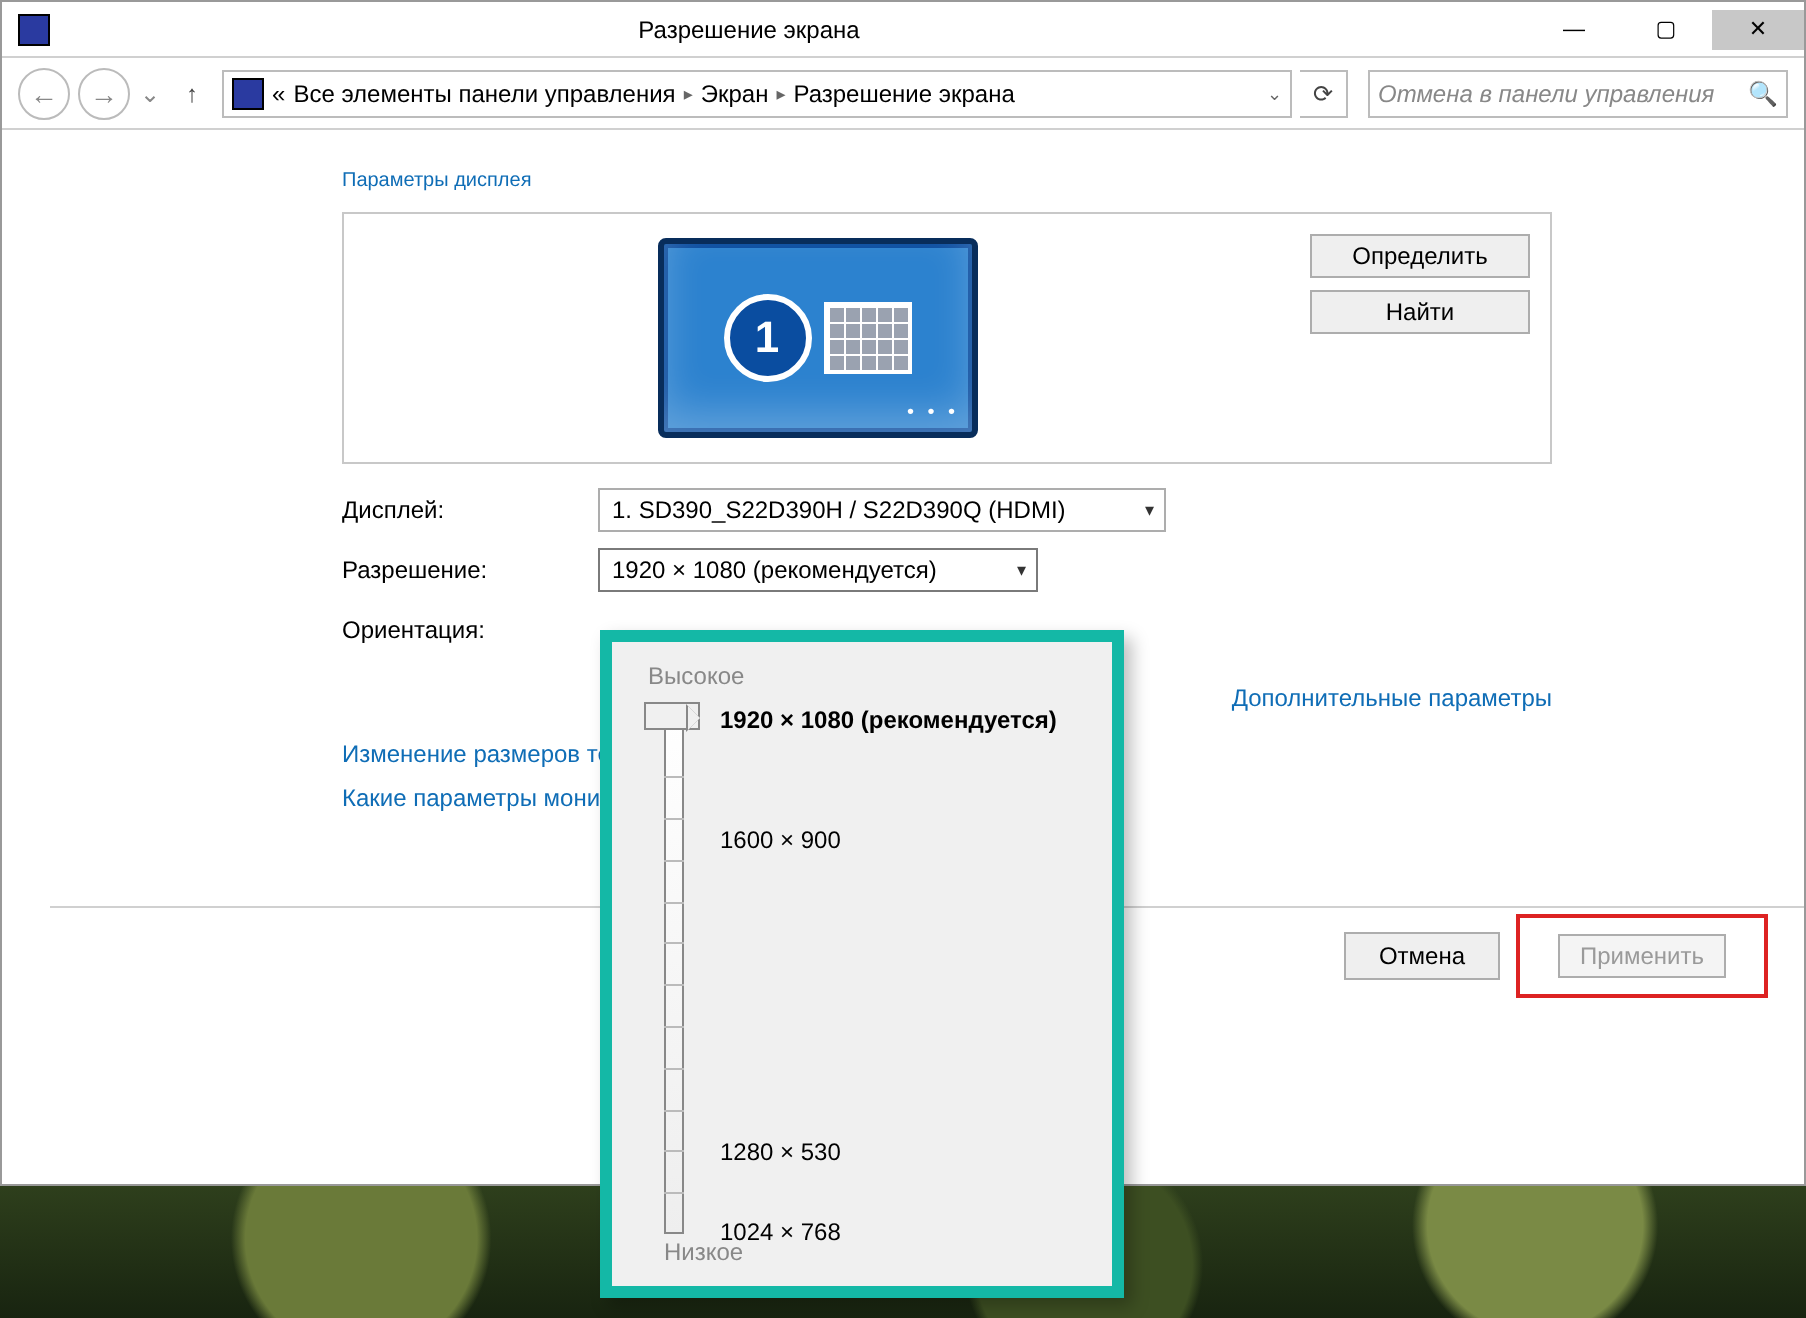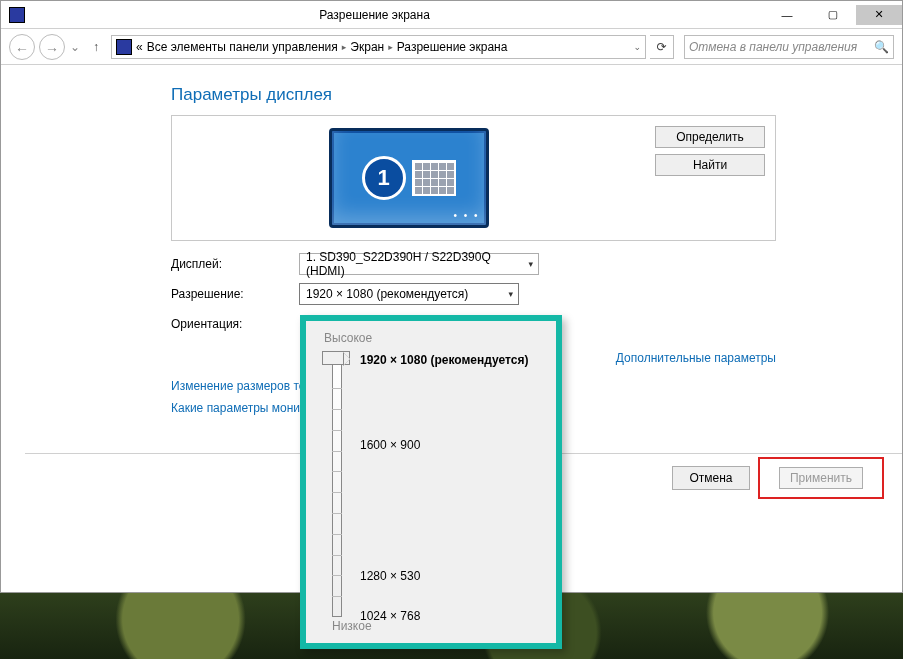--- a/index.html
+++ b/index.html
@@ -85,21 +85,21 @@
     position:relative;
     height: calc(100% - 28px - 36px);
     background:#fff;
   }
   .card {
     position:absolute;
     left:170px; top:20px;
     width:605px;
   }
   .card h2{
-    color:#0f6db6;font-size:17px;font-weight:normal;margin:0 0 10px 0;
+    color:#0f6db6;font-size:10px;font-weight:normal;margin:0 0 10px 0;
   }
   .preview-box{
     border:1px solid #c8c8c8;height:126px;position:relative;
     display:flex;
   }
   .preview-left{flex:1;display:flex;align-items:center;justify-content:center;}
   .monitor{
     width:160px;height:100px;background:#2c82cf;border:3px solid #082d5b;border-radius:4px;
     display:flex;align-items:center;justify-content:center;position:relative;
     box-shadow: inset 0 -10px 20px rgba(255,255,255,.25), inset 0 0 0 2px #0a4da0;
@@ -124,21 +124,21 @@
   }
 
   .form{margin-top:8px;}
   .row{display:flex;align-items:center;height:30px;}
   .row label{width:128px;color:#000;}
   .select{
     height:22px;border:1px solid #adadad;background:#fff;
     display:flex;align-items:center;padding:0 6px;position:relative;
     font-size:12px;color:#000;
   }
-  .select.sel-display{width:240px;align-items:center;}
+  .select.sel-display{width:284px;align-items:center;}
   .select.sel-res{width:220px;background:#fff;border-color:#7a7a7a;}
   .select .arrow{position:absolute;right:5px;top:5px;font-size:9px;color:#333;}
   .link{color:#0f6db6;cursor:pointer;}
   .advanced{text-align:right;margin-top:12px;}
   .linkrow{margin-top:14px;}
 
   .footer{
     position:absolute;left:0;right:0;top:388px;height:48px;
     border-top:1px solid #d0d0d0;
     display:flex;justify-content:flex-end;align-items:center;gap:8px;padding-right:18px;margin-left:24px;
@@ -300,18 +300,18 @@
       <div class="tick" style="top:52%"></div>
     <div class="tick" style="top:60%"></div>
       <div class="tick" style="top:68%"></div>
     <div class="tick" style="top:76%"></div>
       <div class="tick" style="top:84%"></div>
     <div class="tick" style="top:92%"></div>
   </div>
   <div class="thumb"></div>
 
   <div class="opt bold" style="top:32px">1920 × 1080 (рекомендуется)</div>
-  <div class="opt" style="top:117px">1600 × 900</div>
+  <div class="opt" style="top:92px">1600 × 900</div>
   <div class="opt" style="top:248px">1280 × 530</div>
   <div class="opt" style="top:288px">1024 × 768</div>
 
   <div class="cap low">Низкое</div>
 </div>
 
 </body></html>

